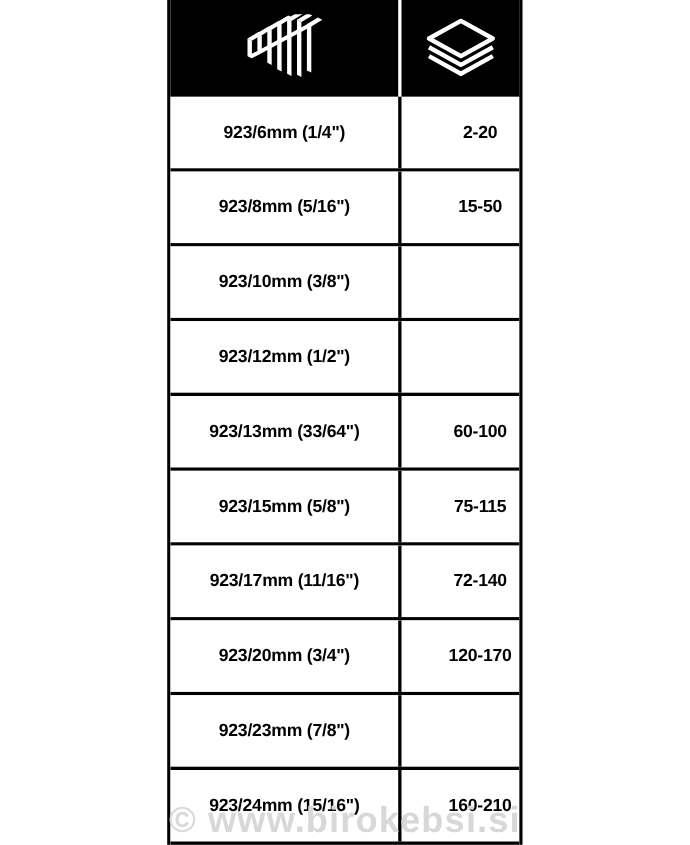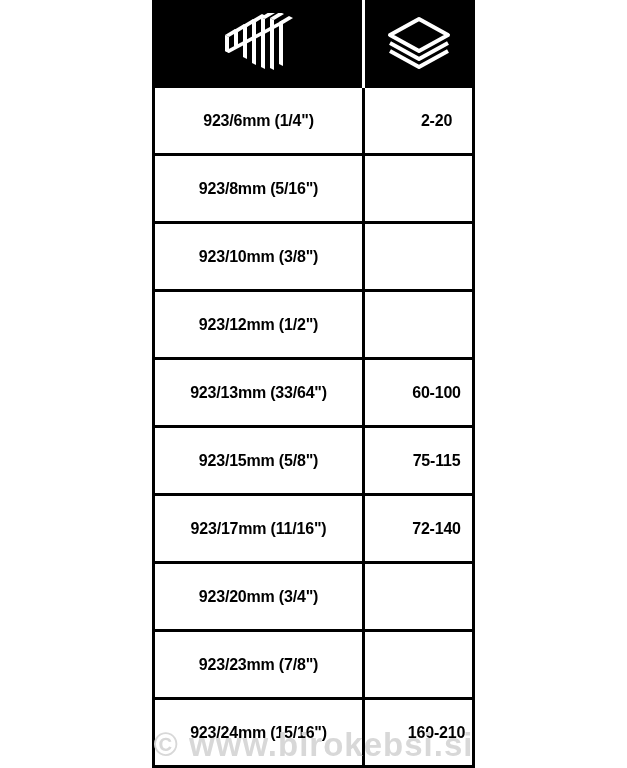--- a/index.html
+++ b/index.html
@@ -161,20 +161,21 @@
     </div>
   </div>
 
   <div id="table-body">
       <div class="table-row">
         <div class="cell col-code">923/6mm (1/4")</div>
         <div class="cell col-range">2-20</div>
       </div>
       <div class="table-row">
         <div class="cell col-code">923/8mm (5/16")</div>
+        <div class="cell col-range">15-50</div>
       </div>
       <div class="table-row">
         <div class="cell col-code">923/10mm (3/8")</div>
       </div>
       <div class="table-row">
         <div class="cell col-code">923/12mm (1/2")</div>
       </div>
       <div class="table-row">
         <div class="cell col-code">923/13mm (33/64")</div>
         <div class="cell col-range">60-100</div>
@@ -182,20 +183,21 @@
       <div class="table-row">
         <div class="cell col-code">923/15mm (5/8")</div>
         <div class="cell col-range">75-115</div>
       </div>
       <div class="table-row">
         <div class="cell col-code">923/17mm (11/16")</div>
         <div class="cell col-range">72-140</div>
       </div>
       <div class="table-row">
         <div class="cell col-code">923/20mm (3/4")</div>
+        <div class="cell col-range">120-170</div>
       </div>
       <div class="table-row">
         <div class="cell col-code">923/23mm (7/8")</div>
       </div>
       <div class="table-row">
         <div class="cell col-code">923/24mm (15/16")</div>
         <div class="cell col-range">160-210</div>
       </div>
     </div>
 

